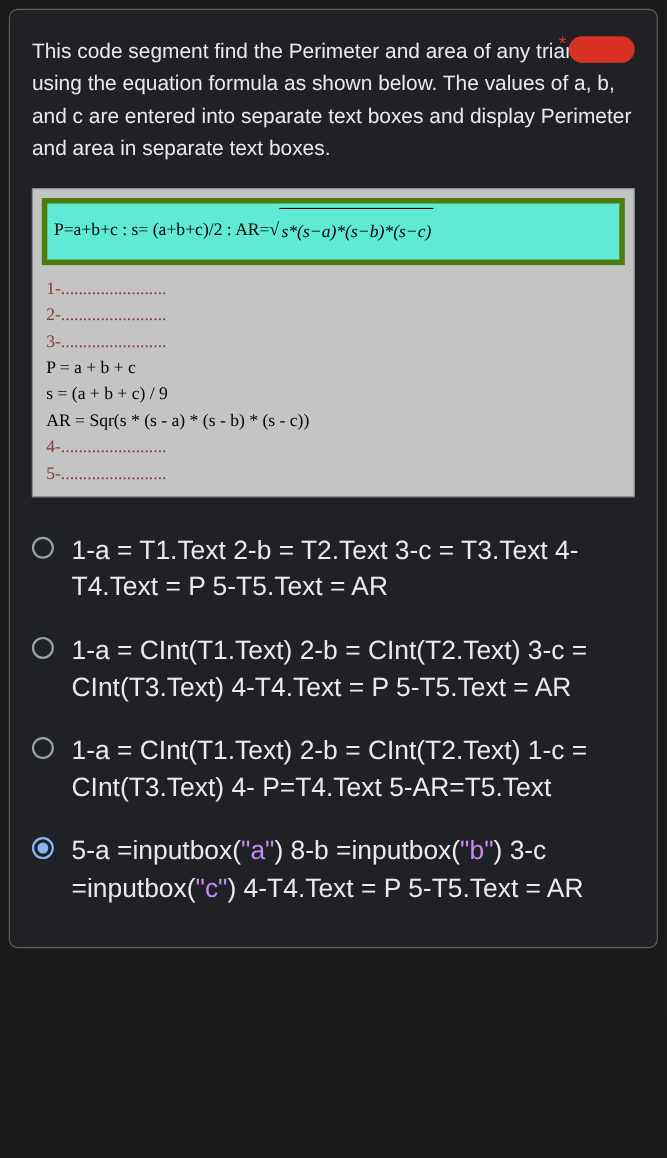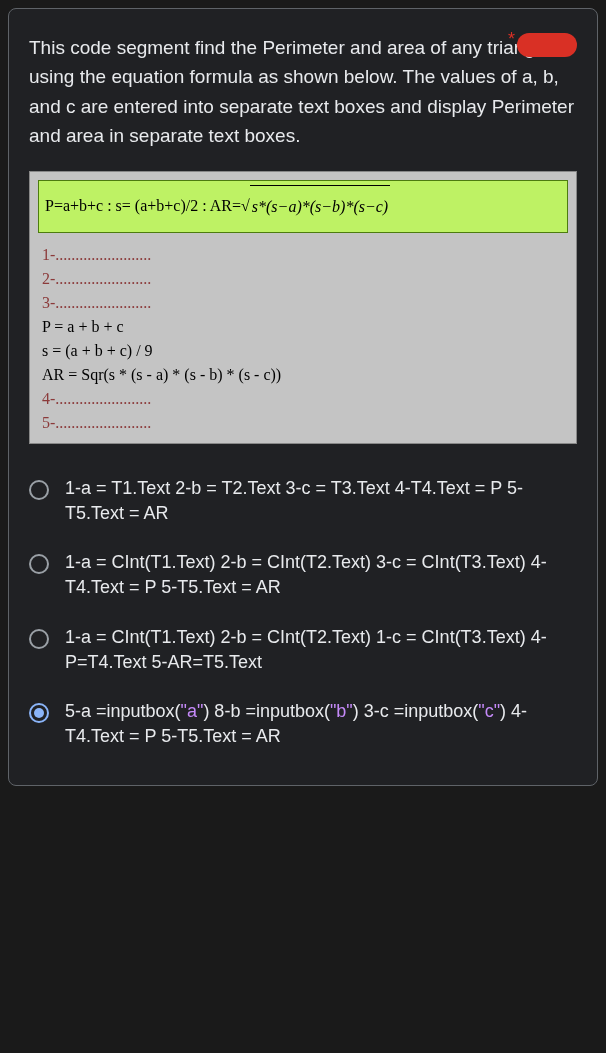--- a/index.html
+++ b/index.html
@@ -44,26 +44,26 @@
     font-size: 18px;
   }
   .formula-box {
     background: #c4c4c4;
     color: #000;
     padding: 8px 8px 4px 8px;
     margin: 18px 0;
     border: 1px solid #888;
   }
   .formula-header {
-    border: 1px solid #4d7c0f;
+    border: 5px solid #4d7c0f;
     padding: 4px 6px;
     font-size: 16px;
     font-family: 'Times New Roman', serif;
     margin-bottom: 10px;
-    background: #bef264;
+    background: #5eead4;
     display: flex;
     align-items: center;
     flex-wrap: nowrap;
     white-space: nowrap;
   }
   .sqrt-body {
     border-top: 1px solid #000;
     padding: 12px 2px;
     font-style: italic;
   }
@@ -100,21 +100,21 @@
     content: '';
     position: absolute;
     top: 3px;
     left: 3px;
     width: 10px;
     height: 10px;
     background: #8ab4f8;
     border-radius: 50%;
   }
   .option-text {
-    font-size: 18px;
+    font-size: 24px;
     line-height: 1.4;
     color: #e8eaed;
   }
   .quote-colored {
     color: #c58af9;
   }
 </style>
 </head>
 <body>
 

